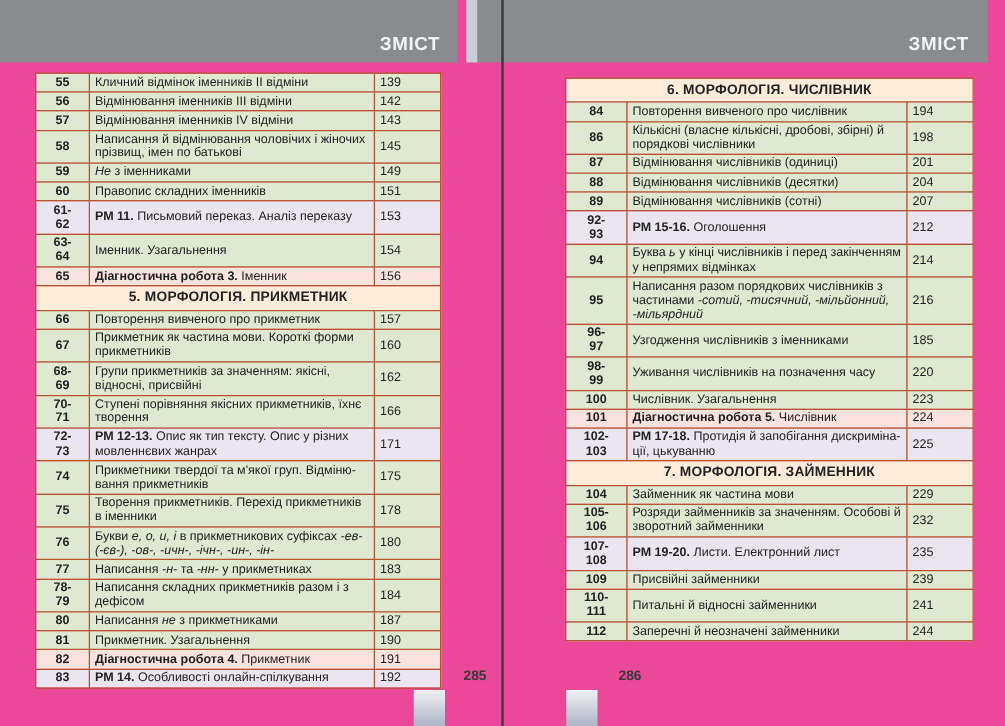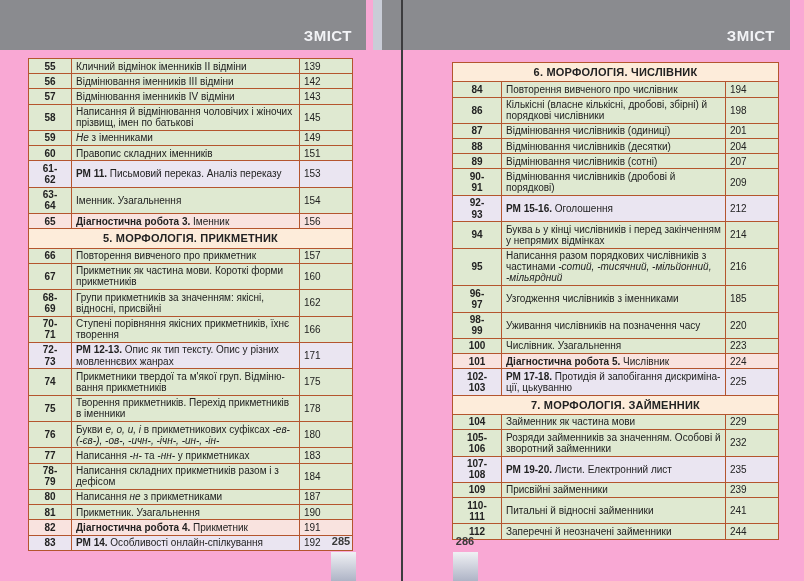--- a/index.html
+++ b/index.html
@@ -1,17 +1,17 @@
 <!DOCTYPE html>
 <html style="--band: #8a8b8f; --strip: #c9cdd7; --spine: #3c3c3e; --border: #b4552e; --row_green: #dfe9d1; --row_rm: #eae5f1; --row_diag: #f9e3df; --row_section: #fdecda; --text: #222222; --heading_text: #f2f3f6; --bar_top: #f0f1f4; --bar_bottom: #aeb4c6; --page_number_text: #3a3a3a;"><head>
 <meta charset="utf-8">
 <style>
   html,body{margin:0;padding:0;background:#ffffff;}
   .spread{
-    position:relative;width:804px;height:581px;background:#f9a8d4;overflow:hidden;
+    position:relative;width:804px;height:581px;background:#ec4899;overflow:hidden;
     font-family:"Liberation Sans",sans-serif;color:var(--text,#222);
   }
   
   .band{position:absolute;top:0;height:50px;background:var(--band,#8a8b8f);}
   .band-left{left:0;width:366px;}
   .band-right{left:382px;width:408px;}
   .band-strip{position:absolute;top:0;left:373px;width:9px;height:50px;background:var(--strip,#c9cdd7);}
   .zmist{
     position:absolute;bottom:6px;color:var(--heading_text,#f2f3f6);
     font-weight:bold;font-size:15px;letter-spacing:.5px;
@@ -34,21 +34,21 @@
   .toc-right .c-num{width:44px;}
   .c-page{width:44px;text-align:left;}
   .row-lesson td{background:var(--row_green,#dfe9d1);}
   .row-rm td{background:var(--row_rm,#eae5f1);}
   .row-diagnostic td{background:var(--row_diag,#f9e3df);}
   .row-section td{
     background:var(--row_section,#fdecda);font-weight:bold;text-align:center;
     font-size:11px;padding:3px 2px;letter-spacing:.2px;
   }
   
-  .pagenum{position:absolute;top:535px;font-weight:bold;font-size:11px;color:var(--page_number_text,#3a3a3a);width:26px;text-align:center;}
+  .pagenum{position:absolute;top:535px;font-weight:bold;font-size:11px;color:var(--page_number_text,#3a3a3a);width:26px;text-align:center;margin-left:39px;}
   .pagenum-left{left:328px;}
   .pagenum-right{left:452px;}
   .tabbar{
     position:absolute;top:552px;width:25px;height:29px;
     background:linear-gradient(to bottom,var(--bar_top,#f0f1f4),var(--bar_bottom,#aeb4c6));
   }
   .tabbar-left{left:331px;}
   .tabbar-right{left:453px;}
 </style>
 </head>
@@ -213,25 +213,20 @@
           <tr class="row-lesson">
             <td class="c-num">88</td>
             <td class="c-title"><span>Відмінювання числівників (десятки)</span></td>
             <td class="c-page">204</td>
           </tr>
           <tr class="row-lesson">
             <td class="c-num">89</td>
             <td class="c-title"><span>Відмінювання числівників (сотні)</span></td>
             <td class="c-page">207</td>
           </tr>
-          <tr class="row-lesson">
-            <td class="c-num">90-<br>91</td>
-            <td class="c-title"><span>Відмінювання числівників (дробові й порядкові)</span></td>
-            <td class="c-page">209</td>
-          </tr>
           <tr class="row-rm">
             <td class="c-num">92-<br>93</td>
             <td class="c-title"><span style="font-weight: bold;">РМ 15-16.</span><span> Оголошення</span></td>
             <td class="c-page">212</td>
           </tr>
           <tr class="row-lesson">
             <td class="c-num">94</td>
             <td class="c-title"><span>Буква </span><span style="font-style: italic;">ь</span><span> у кінці числівників і перед закінченням у непрямих відмінках</span></td>
             <td class="c-page">214</td>
           </tr>

